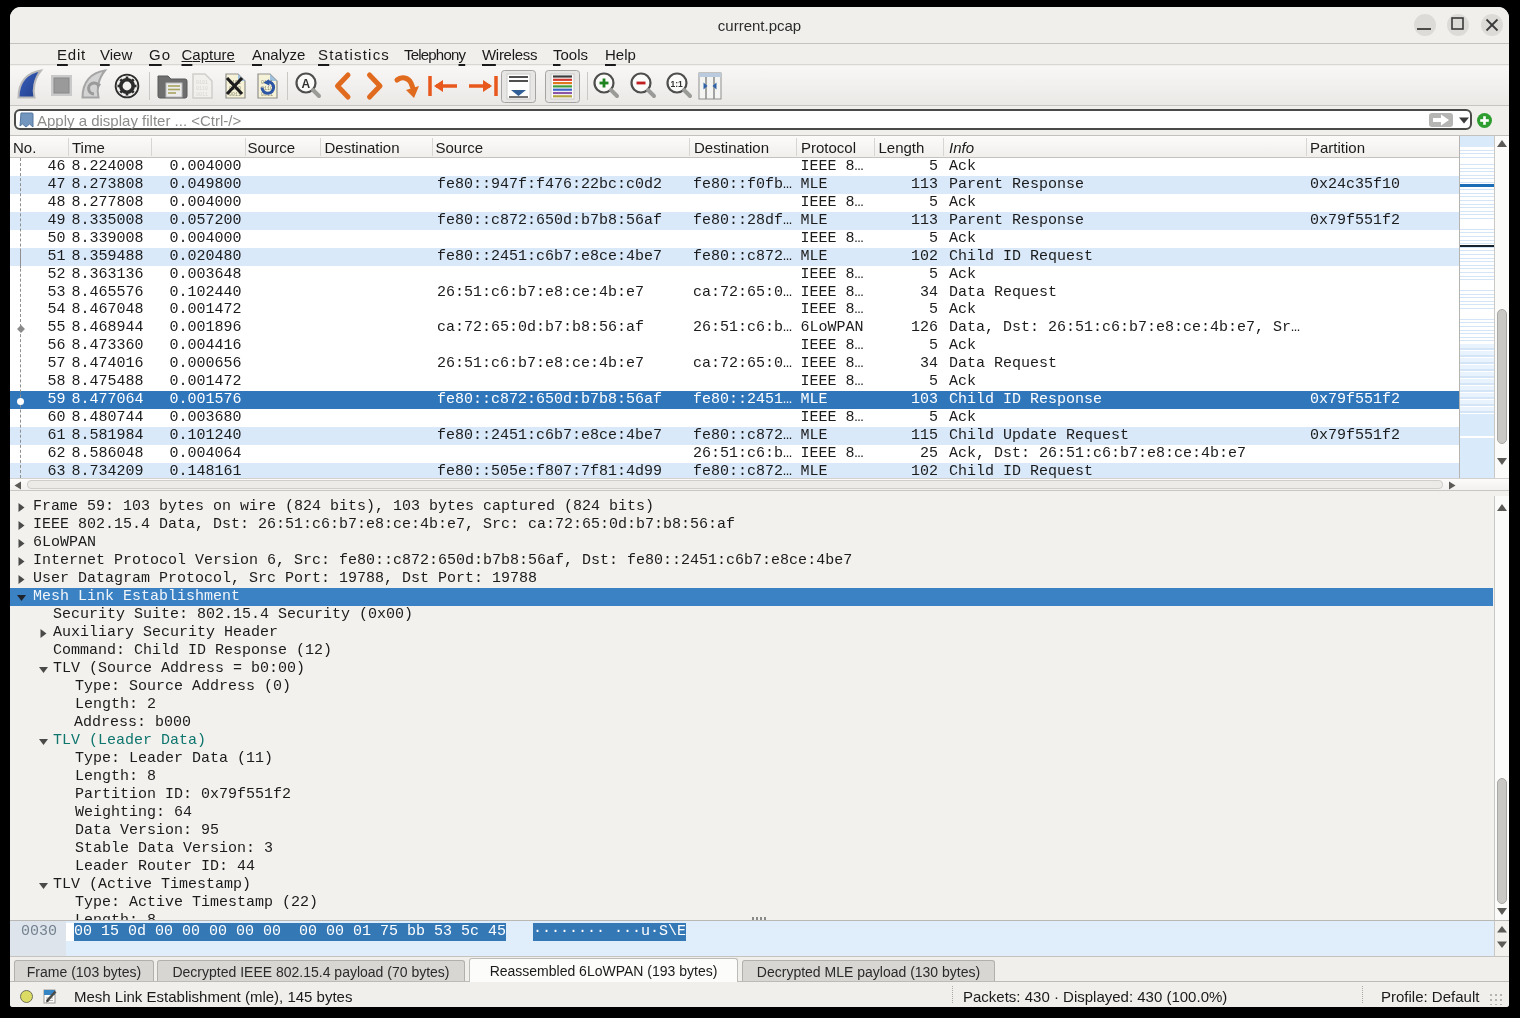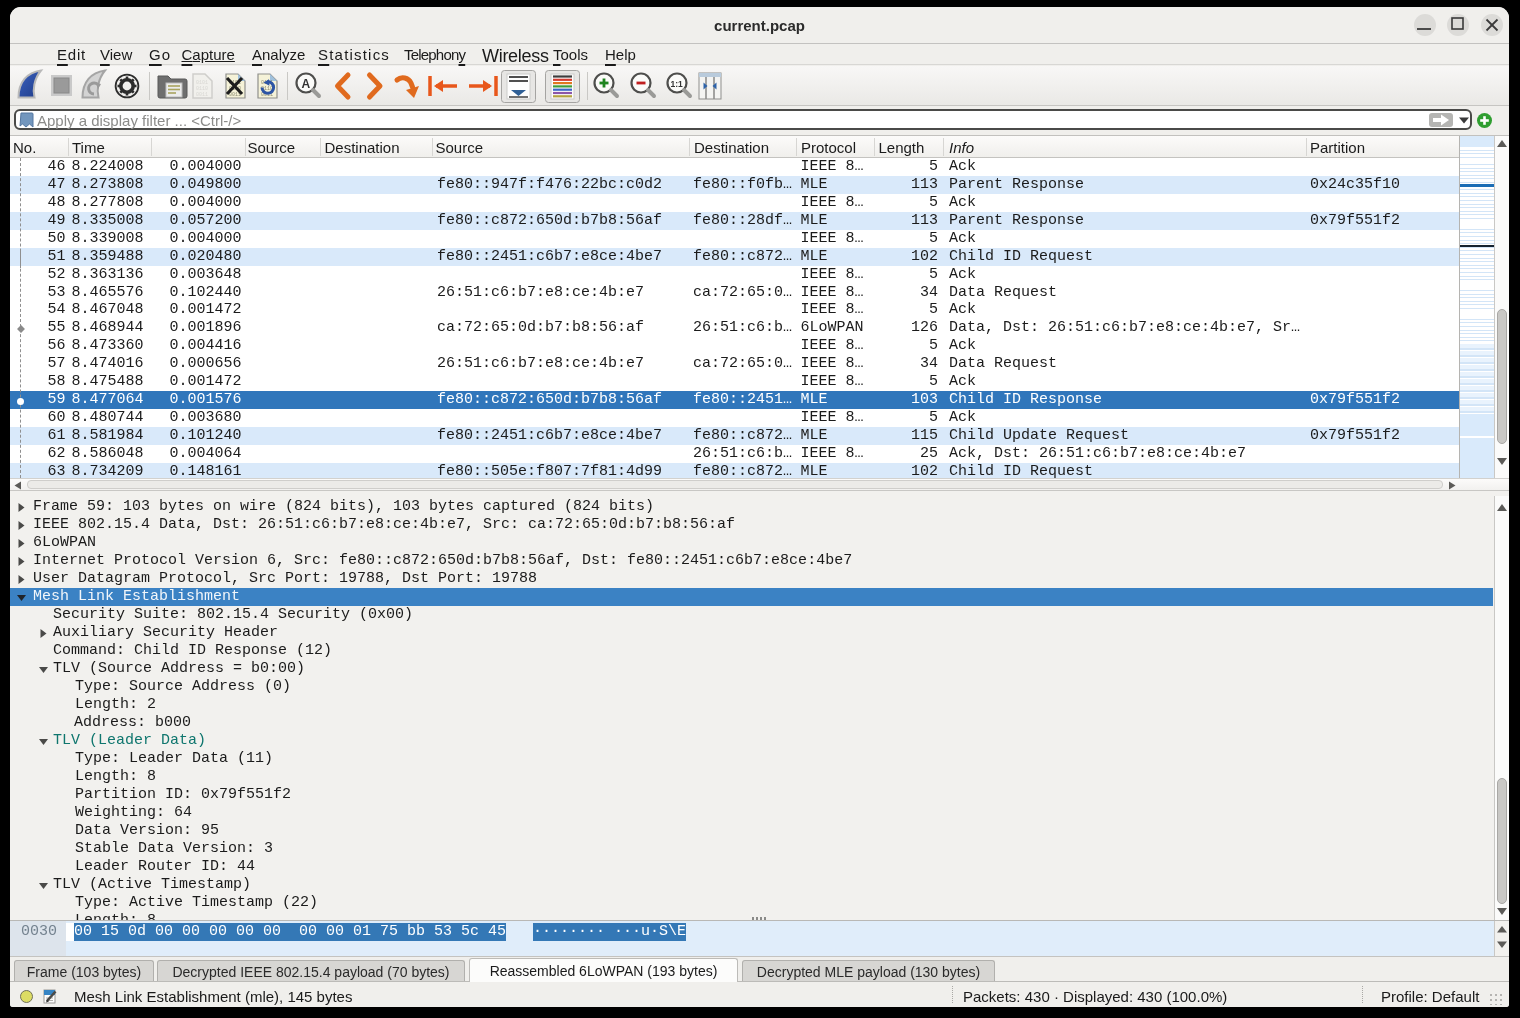--- a/index.html
+++ b/index.html
@@ -5,40 +5,40 @@
 *{box-sizing:border-box;}
 .abs{position:absolute;}
 .sans{font-family:"Liberation Sans",sans-serif;}
 .mono{font-family:"Liberation Mono",monospace;font-size:15px;line-height:18px;white-space:pre;color:#1b1b1b;}
 .hdrtxt{font-family:"Liberation Sans",sans-serif;font-size:15px;color:#1b1b1b;}
 </style></head>
 <body>
 <div class="abs" style="left:10px;top:7px;width:1499px;height:1000px;background:#f0efec;border-radius:11px 11px 3px 3px;"></div>
 
 <div class="abs" style="left:10px;top:7px;width:1499px;height:37px;border-radius:11px 11px 0 0;background:#f0efec;border-bottom:1px solid #c3c2c0;"></div>
-<div class="abs sans" style="left:10px;top:17px;width:1499px;height:20px;text-align:center;font-weight:bold;font-size:15px;color:#2b2b2b;">current.pcap</div>
+<div class="abs sans" style="left:10px;top:17px;width:1499px;height:20px;text-align:center;font-weight:normal;font-size:15px;color:#2b2b2b;">current.pcap</div>
 <div class="abs" style="left:1413.5px;top:14px;width:22px;height:22px;border-radius:50%;background:#dcdbd8;"></div>
 <div class="abs" style="left:1447px;top:14px;width:22px;height:22px;border-radius:50%;background:#dcdbd8;"></div>
 <div class="abs" style="left:1481px;top:14px;width:22px;height:22px;border-radius:50%;background:#dcdbd8;"></div>
 <svg class="abs" style="left:1403px;top:4px;" width="110" height="42" viewBox="0 0 110 42">
 <line x1="14" y1="25" x2="28" y2="25" stroke="#3a3a3a" stroke-width="1.8"></line>
 <rect x="49" y="14" width="11" height="11" fill="none" stroke="#3a3a3a" stroke-width="1.6"></rect>
 <line x1="83.5" y1="15.5" x2="94.5" y2="26.5" stroke="#3a3a3a" stroke-width="1.8"></line>
 <line x1="94.5" y1="15.5" x2="83.5" y2="26.5" stroke="#3a3a3a" stroke-width="1.8"></line>
 </svg>
 <div class="abs" style="left:10px;top:45px;width:1499px;height:20px;background:#f0efec;border-bottom:1px solid #d8d7d4;"></div>
 <div class="abs sans" style="left:20.5px;top:46px;font-size:15px;color:#1a1a1a;letter-spacing:0px;margin-top:20px;"><span style="text-decoration:underline;text-decoration-thickness:2px;text-underline-offset:3.5px;">F</span>ile</div>
 <div class="abs sans" style="left:57px;top:46px;font-size:15px;color:#1a1a1a;letter-spacing:0.8px;"><span style="text-decoration:underline;text-decoration-thickness:2px;text-underline-offset:3.5px;">E</span>dit</div>
 <div class="abs sans" style="left:100px;top:46px;font-size:15px;color:#1a1a1a;letter-spacing:0px;"><span style="text-decoration:underline;text-decoration-thickness:2px;text-underline-offset:3.5px;">V</span>iew</div>
 <div class="abs sans" style="left:149px;top:46px;font-size:15px;color:#1a1a1a;letter-spacing:1px;"><span style="text-decoration:underline;text-decoration-thickness:2px;text-underline-offset:3.5px;">G</span>o</div>
 <div class="abs sans" style="left:181.5px;top:46px;font-size:15px;color:#1a1a1a;letter-spacing:0px;text-decoration:underline;"><span style="text-decoration:underline;text-decoration-thickness:2px;text-underline-offset:3.5px;">C</span>apture</div>
 <div class="abs sans" style="left:252px;top:46px;font-size:15px;color:#1a1a1a;letter-spacing:0px;"><span style="text-decoration:underline;text-decoration-thickness:2px;text-underline-offset:3.5px;">A</span>nalyze</div>
 <div class="abs sans" style="left:318px;top:46px;font-size:15px;color:#1a1a1a;letter-spacing:1.2px;"><span style="text-decoration:underline;text-decoration-thickness:2px;text-underline-offset:3.5px;">S</span>tatistics</div>
 <div class="abs sans" style="left:404px;top:46px;font-size:15px;color:#1a1a1a;letter-spacing:-0.8px;">Telephon<span style="text-decoration:underline;text-decoration-thickness:2px;text-underline-offset:3.5px;">y</span></div>
-<div class="abs sans" style="left:482px;top:46px;font-size:18px;color:#1a1a1a;letter-spacing:-0.3px;"><span style="text-decoration:underline;text-decoration-thickness:2px;text-underline-offset:3.5px;">W</span>ireless</div>
+<div class="abs sans" style="left:482px;top:46px;font-size:15px;color:#1a1a1a;letter-spacing:-0.3px;"><span style="text-decoration:underline;text-decoration-thickness:2px;text-underline-offset:3.5px;">W</span>ireless</div>
 <div class="abs sans" style="left:553px;top:46px;font-size:15px;color:#1a1a1a;letter-spacing:0px;"><span style="text-decoration:underline;text-decoration-thickness:2px;text-underline-offset:3.5px;">T</span>ools</div>
 <div class="abs sans" style="left:605px;top:46px;font-size:15px;color:#1a1a1a;letter-spacing:0px;"><span style="text-decoration:underline;text-decoration-thickness:2px;text-underline-offset:3.5px;">H</span>elp</div>
 <div class="abs" style="left:10px;top:66px;width:1499px;height:40px;background:linear-gradient(#f8f7f6,#eae9e6);border-bottom:1px solid #c6c5c2;"></div>
 <div class="abs" style="left:149px;top:72px;width:1px;height:28px;background:#c9c8c5;"></div>
 <div class="abs" style="left:287px;top:72px;width:1px;height:28px;background:#c9c8c5;"></div>
 <div class="abs" style="left:587px;top:72px;width:1px;height:28px;background:#c9c8c5;"></div>
 <svg class="abs" style="left:10px;top:66px;" width="730" height="40" viewBox="0 0 730 40">
 <defs>
 <linearGradient id="blu" x1="0" y1="0" x2="1" y2="1">
         <stop offset="0" stop-color="#3b62c0"></stop>

